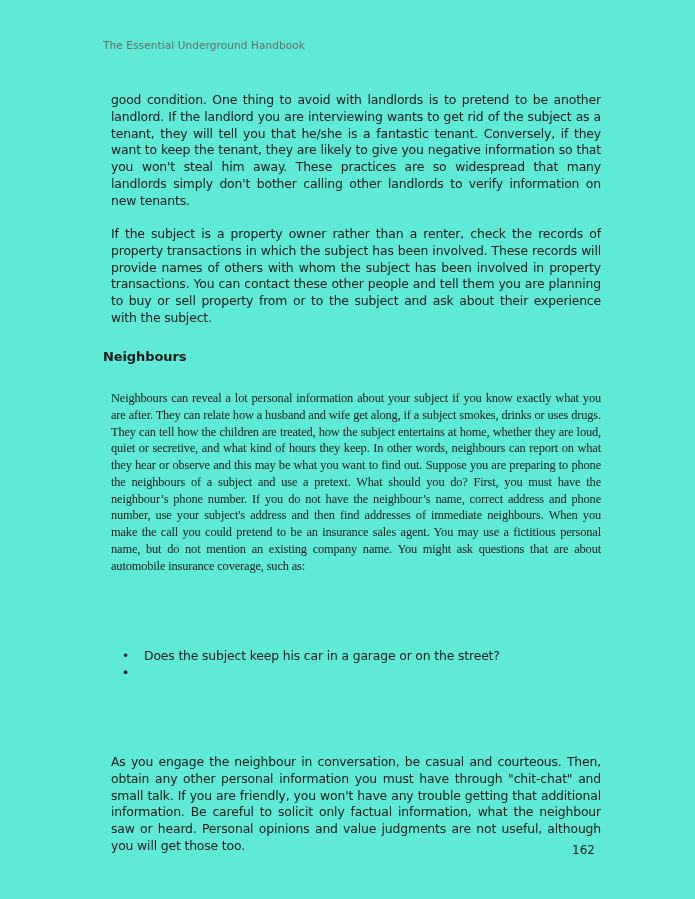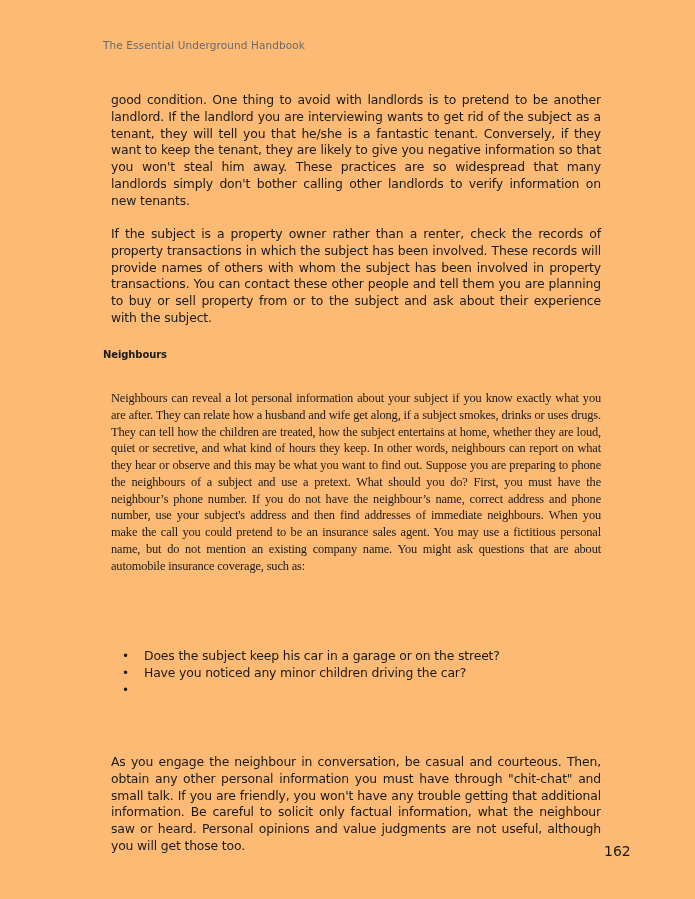--- a/index.html
+++ b/index.html
@@ -13,21 +13,21 @@
       position: relative;
       overflow: hidden;
       font-family: "DejaVu Sans", "Liberation Sans", sans-serif;
       color: #1a1a1a;
     }
     .page {
       position: absolute;
       left: 0; top: 0;
       width: 695px;
       height: 899px;
-      background: #fdba74;
+      background: #5eead4;
     }
     .running-header {
       position: absolute;
       left: 103px;
       top: 39px;
       font-size: 10.5px;
       color: #6a6a6a;
       letter-spacing: 0.1px;
       font-weight: normal;
     }
@@ -42,21 +42,21 @@
       word-spacing: 0px;
       letter-spacing: -0.15px;
       margin: 8px;
     }
     #para-1 { top: 84px; }
     #para-2 { top: 218px; }
     .section-heading {
       position: absolute;
       left: 103px;
       top: 349px;
-      font-size: 10px;
+      font-size: 13px;
       font-weight: bold;
       margin: 0;
       letter-spacing: -0.1px;
     }
     #para-3 { top: 382px; font-family: Liberation Serif, serif; }
     .bullet-list {
       position: absolute;
       left: 103px;
       top: 648px;
       width: 490px;
@@ -75,23 +75,22 @@
       position: absolute;
       left: 19px;
       top: 0;
       font-size: 12px;
     }
     #para-4 { top: 746px; }
     .page-number {
       position: absolute;
       left: 572px;
       top: 843px;
-      font-size: 14px;
+      font-size: 12px;
       color: #1a1a1a;
-      margin-left: 32px;
     }
   </style>
 </head>
 <body>
 
 <div class="page">
 
   <div class="running-header">The Essential Underground Handbook</div>
 
   <p id="para-1" class="body-text">good condition. One thing to avoid with landlords is to pretend to be another landlord. If the landlord you are interviewing wants to get rid of the subject as a tenant, they will tell you that he/she is a fantastic tenant. Conversely, if they want to keep the tenant, they are likely to give you negative information so that you won't steal him away. These practices are so widespread that many landlords simply don't bother calling other landlords to verify information on new tenants.</p>
@@ -102,21 +101,20 @@
 
   <p id="para-3" class="body-text">Neighbours can reveal a lot personal information about your subject if you know exactly what you are after. They can relate how a husband and wife get along, if a subject smokes, drinks or uses drugs. They can tell how the children are treated, how the subject entertains at home, whether they are loud, quiet or secretive, and what kind of hours they keep. In other words, neighbours can report on what they hear or observe and this may be what you want to find out. Suppose you are preparing to phone the neighbours of a subject and use a pretext. What should you do? First, you must have the neighbour’s phone number. If you do not have the neighbour’s name, correct address and phone number, use your subject's address and then find addresses of immediate neighbours. When you make the call you could pretend to be an insurance sales agent. You may use a fictitious personal name, but do not mention an existing company name. You might ask questions that are about automobile insurance coverage, such as:</p>
 
   <ul class="bullet-list">
     <li>
       <span class="bullet">•</span>
       <span>Does the subject keep his car in a garage or on the street?</span>
     </li>
     <li>
       <span class="bullet">•</span>
-      <span>Have you noticed any minor children driving the car?</span>
     </li>
     <li>
       <span class="bullet">•</span>
     </li>
   </ul>
 
   <p id="para-4" class="body-text">As you engage the neighbour in conversation, be casual and courteous. Then, obtain any other personal information you must have through "chit-chat" and small talk. If you are friendly, you won't have any trouble getting that additional information. Be careful to solicit only factual information, what the neighbour saw or heard. Personal opinions and value judgments are not useful, although you will get those too.</p>
 
   <div class="page-number">162</div>
 

